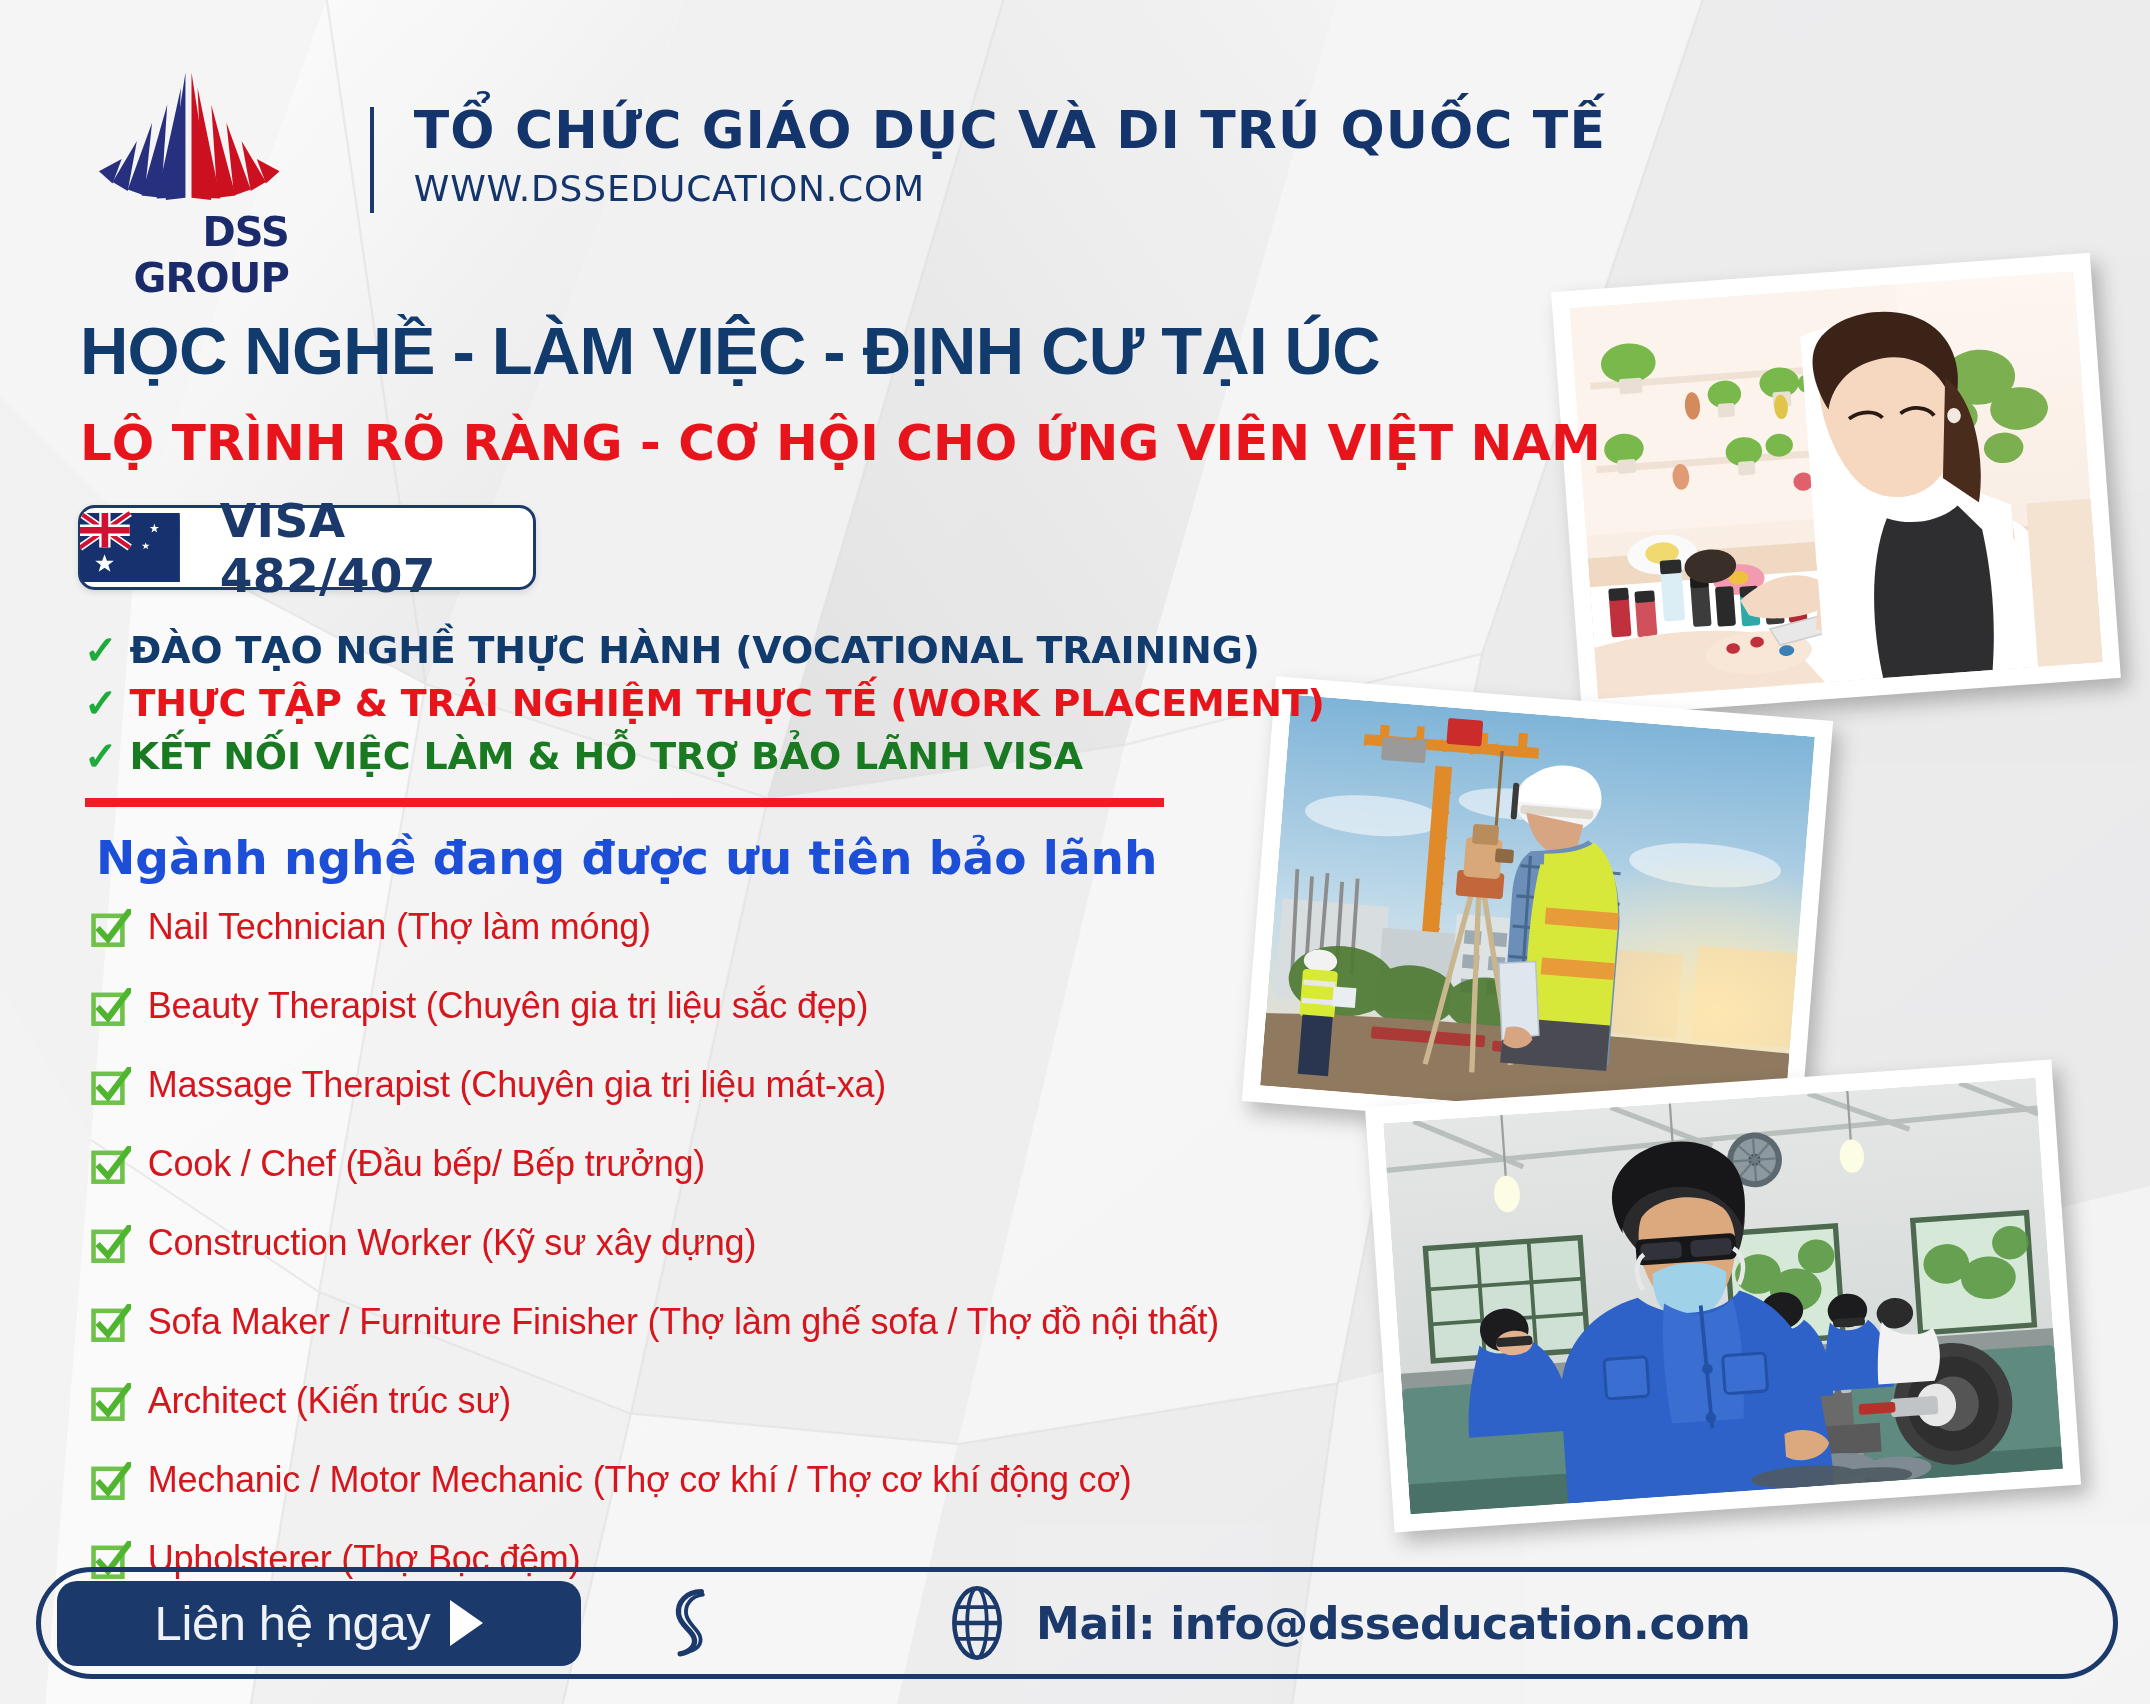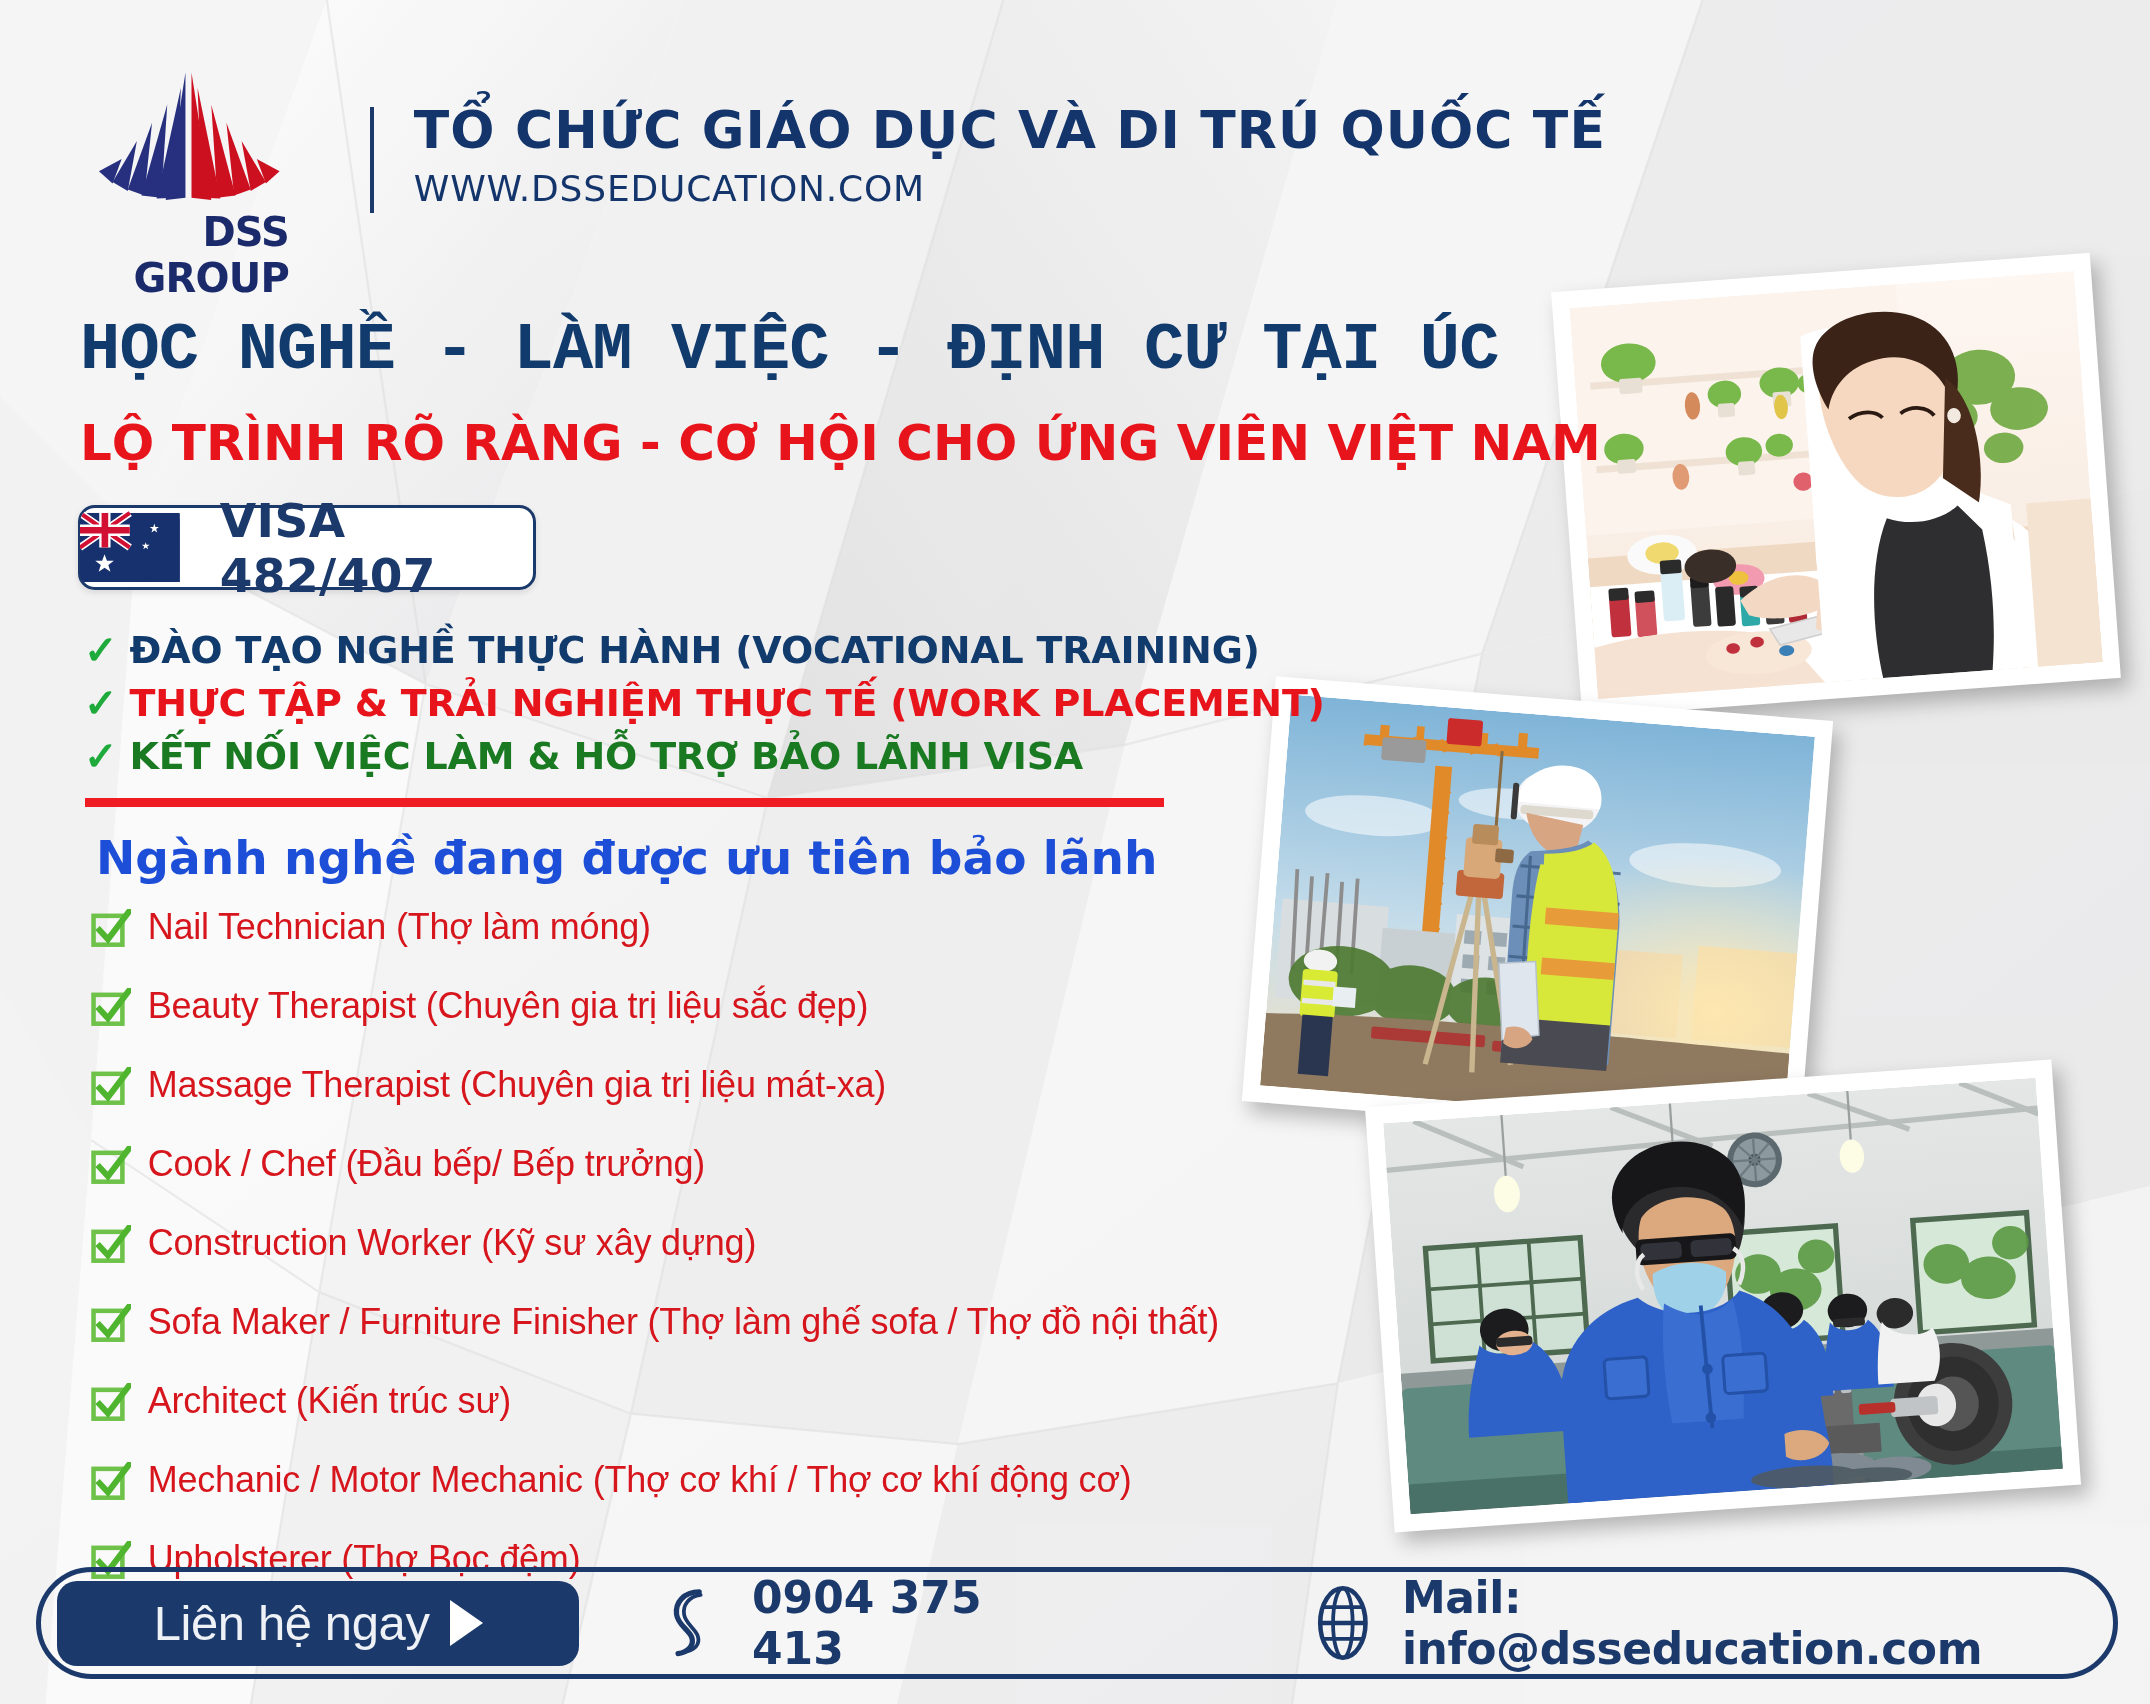--- a/index.html
+++ b/index.html
@@ -35,21 +35,21 @@
     font-size:36px; font-weight:normal; color:#14356b;
     letter-spacing:0.8px; white-space:nowrap;
     font-family:"DejaVu Sans", sans-serif;
   }
 
   
   .headline {
     position:absolute; left:80px; top:312px; z-index:5;
     font-size:67px; font-weight:bold; color:#123b6d;
     letter-spacing:-0.8px; white-space:nowrap;
-    font-family:Liberation Mono, monospace;
+    font-family:Liberation Sans, sans-serif;
   }
   .subheadline {
     position:absolute; left:80px; top:414px; z-index:5;
     font-size:50px; font-weight:bold; color:#e8141b;
     letter-spacing:0px; white-space:nowrap;
     font-family:"DejaVu Sans", sans-serif;
   }
 
   
   .visa-badge {
@@ -703,21 +703,20 @@
 <div class="footer">
   <div class="cta-btn">
     <span class="cta-label">Liên hệ ngay</span>
     <span class="cta-arrow"></span>
   </div>
   <div class="foot-group">
     <svg class="phone-icon" viewBox="0 0 74 96">
       <path d="M48,6 C28,6 16,20 18,36 C20,50 34,56 38,66 C42,76 34,86 20,88" fill="none" stroke="#1b3a6b" stroke-width="7" stroke-linecap="round"></path>
       <path d="M50,10 C34,12 26,24 28,36 C30,48 42,54 46,64 C50,76 42,84 26,86" fill="none" stroke="#1b3a6b" stroke-width="5" stroke-linecap="round"></path>
     </svg>
-    <span class="phone-num">0904 375 413</span>
   </div>
   <div class="foot-group">
     <svg class="globe-icon" viewBox="0 0 84 98">
       <ellipse cx="42" cy="49" rx="30" ry="46" fill="none" stroke="#1b3a6b" stroke-width="6"></ellipse>
       <ellipse cx="42" cy="49" rx="13" ry="46" fill="none" stroke="#1b3a6b" stroke-width="5"></ellipse>
       <line x1="12" y1="49" x2="72" y2="49" stroke="#1b3a6b" stroke-width="6"></line>
       <line x1="17" y1="28" x2="67" y2="28" stroke="#1b3a6b" stroke-width="5"></line>
       <line x1="17" y1="70" x2="67" y2="70" stroke="#1b3a6b" stroke-width="5"></line>
     </svg>
     <span class="mail-text">Mail: info@dsseducation.com</span>

